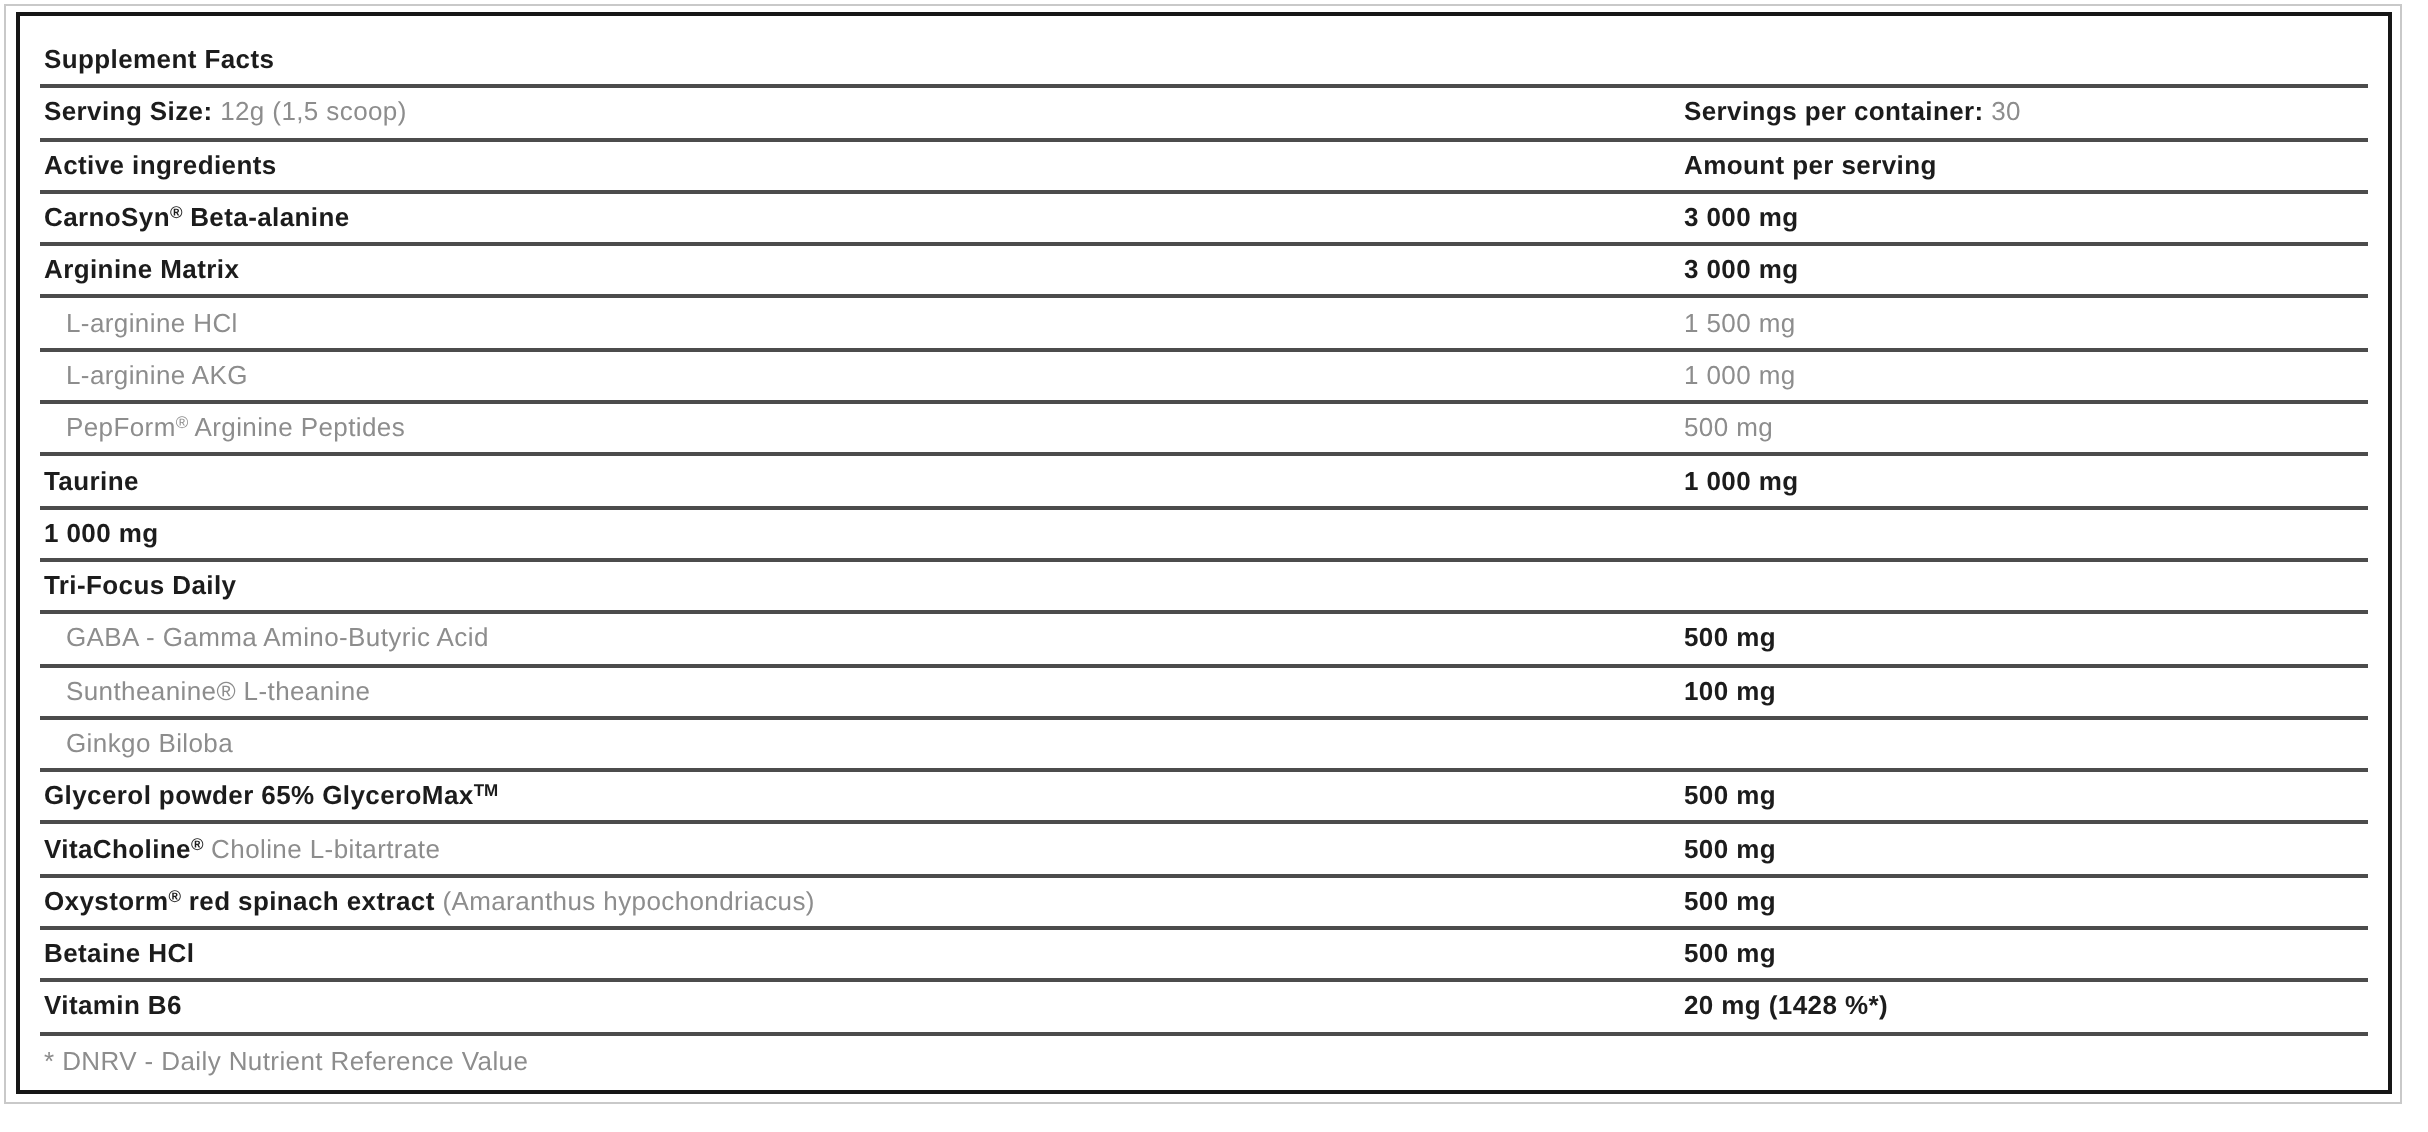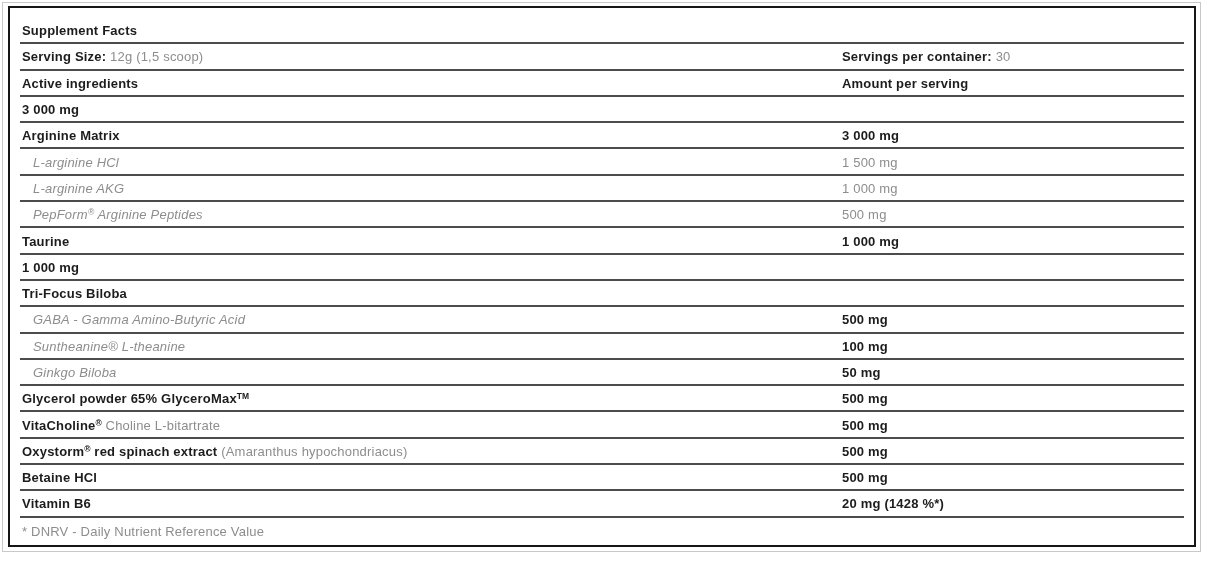--- a/index.html
+++ b/index.html
@@ -16,21 +16,21 @@
     border:2px solid var(--border,#161616);box-sizing:border-box;
     padding:10px 10px 0 10px;background:#ffffff;
   }
   .row{
     height:26.3px;display:flex;align-items:center;
     border-bottom:2px solid var(--rule,#4c4c4c);
     box-sizing:border-box;padding:0 2px;
   }
   .row:last-child{border-bottom:none;}
   .cell-left{width:820px;flex:0 0 auto;box-sizing:border-box;white-space:nowrap;}
-  .row.sub .cell-left{padding-left:11px;font-style:italic;}
+  .row.sub .cell-left{padding-left:11px;}
   .cell-right{flex:1;white-space:nowrap;}
   .t-b{color:var(--ink,#1c1c1c);font-weight:700;font-size:13px;letter-spacing:.2px;}
   .t-l{color:var(--muted,#8d8d8d);font-weight:400;font-size:13px;letter-spacing:.2px;}
   .t-supb{color:var(--ink,#1c1c1c);font-weight:700;font-size:8.5px;vertical-align:4px;line-height:0;letter-spacing:0;}
   .t-supl{color:var(--muted,#8d8d8d);font-weight:400;font-size:8.5px;vertical-align:4px;line-height:0;letter-spacing:0;}
 </style>
 </head>
 <body>
 
 <div class="frame"></div>
@@ -41,20 +41,21 @@
     </div>
     <div class="row serving">
       <div class="cell-left"><span class="t-b">Serving Size: </span><span class="t-l">12g (1,5 scoop)</span></div>
       <div class="cell-right"><span class="t-b">Servings per container: </span><span class="t-l">30</span></div>
     </div>
     <div class="row header">
       <div class="cell-left"><span class="t-b">Active ingredients</span></div>
       <div class="cell-right"><span class="t-b">Amount per serving</span></div>
     </div>
     <div class="row item">
+      <div class="cell-left"><span class="t-b">CarnoSyn</span><span class="t-supb">®</span><span class="t-b"> Beta-alanine</span></div>
       <div class="cell-right"><span class="t-b">3 000 mg</span></div>
     </div>
     <div class="row item">
       <div class="cell-left"><span class="t-b">Arginine Matrix</span></div>
       <div class="cell-right"><span class="t-b">3 000 mg</span></div>
     </div>
     <div class="row item sub">
       <div class="cell-left"><span class="t-l">L-arginine HCl</span></div>
       <div class="cell-right"><span class="t-l">1 500 mg</span></div>
     </div>
@@ -67,33 +68,32 @@
       <div class="cell-right"><span class="t-l">500 mg</span></div>
     </div>
     <div class="row item">
       <div class="cell-left"><span class="t-b">Taurine</span></div>
       <div class="cell-right"><span class="t-b">1 000 mg</span></div>
     </div>
     <div class="row item">
       <div class="cell-right"><span class="t-b">1 000 mg</span></div>
     </div>
     <div class="row item">
-      <div class="cell-left"><span class="t-b">Tri-Focus Biloba</span></div>
+      <div class="cell-left"><span class="t-b">Tri-Focus Daily</span></div>
     </div>
     <div class="row item sub">
       <div class="cell-left"><span class="t-l">GABA - Gamma Amino-Butyric Acid</span></div>
       <div class="cell-right"><span class="t-b">500 mg</span></div>
     </div>
     <div class="row item sub">
       <div class="cell-left"><span class="t-l">Suntheanine® L-theanine</span></div>
       <div class="cell-right"><span class="t-b">100 mg</span></div>
     </div>
     <div class="row item sub">
       <div class="cell-left"><span class="t-l">Ginkgo Biloba</span></div>
-      <div class="cell-right"><span class="t-b">50 mg</span></div>
     </div>
     <div class="row item">
       <div class="cell-left"><span class="t-b">Glycerol powder 65% GlyceroMax</span><span class="t-supb">TM</span></div>
       <div class="cell-right"><span class="t-b">500 mg</span></div>
     </div>
     <div class="row item">
       <div class="cell-left"><span class="t-b">VitaCholine</span><span class="t-supb">®</span><span class="t-l"> Choline L-bitartrate</span></div>
       <div class="cell-right"><span class="t-b">500 mg</span></div>
     </div>
     <div class="row item">

